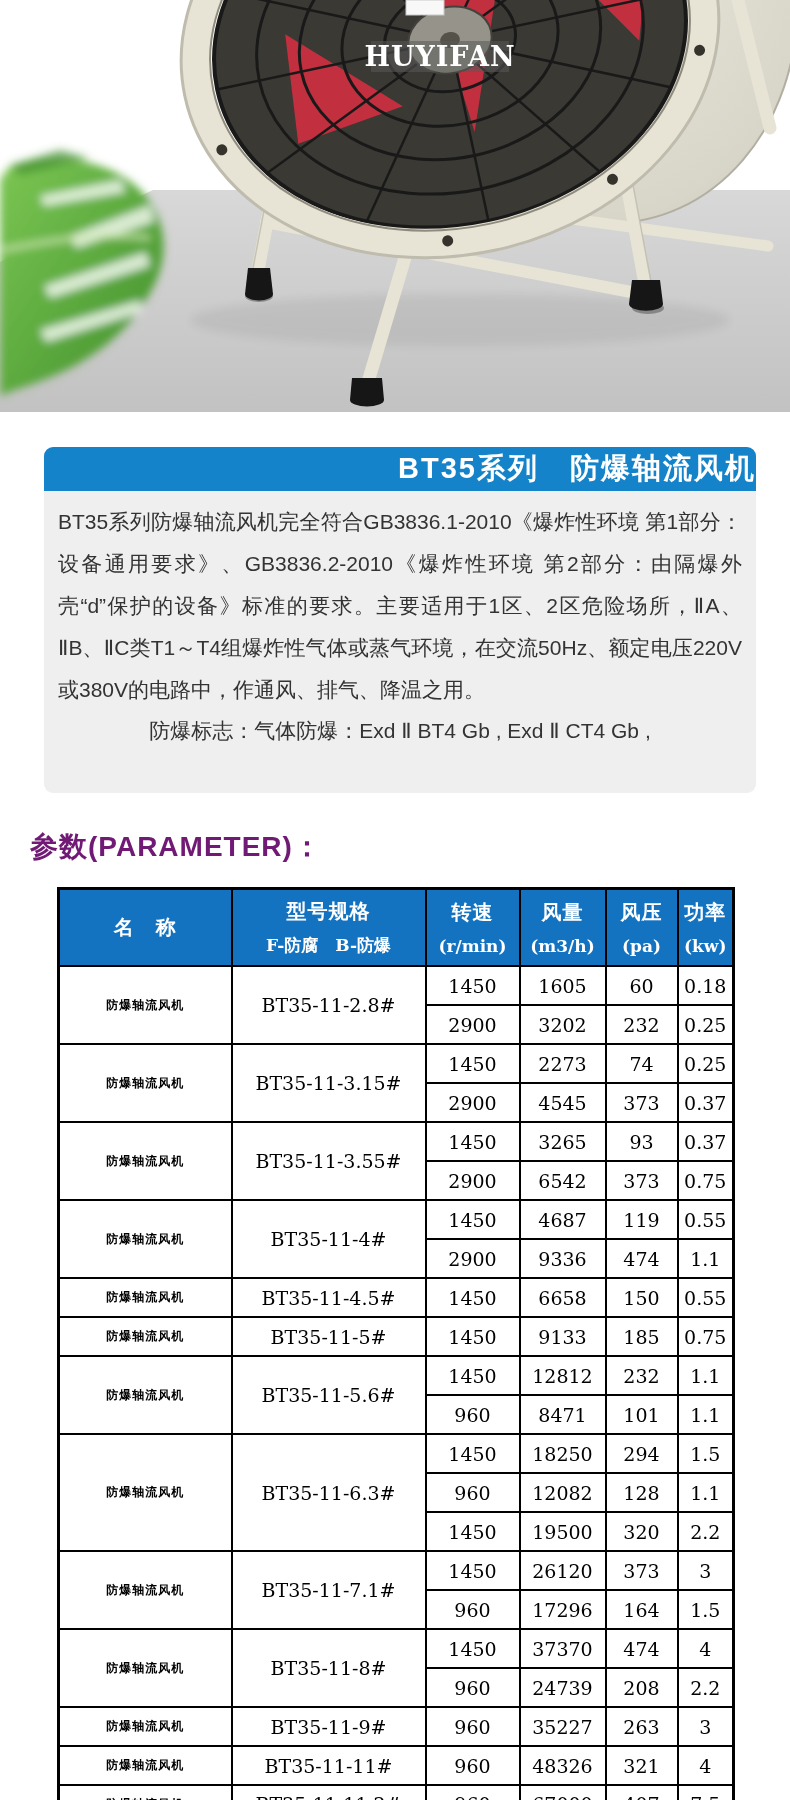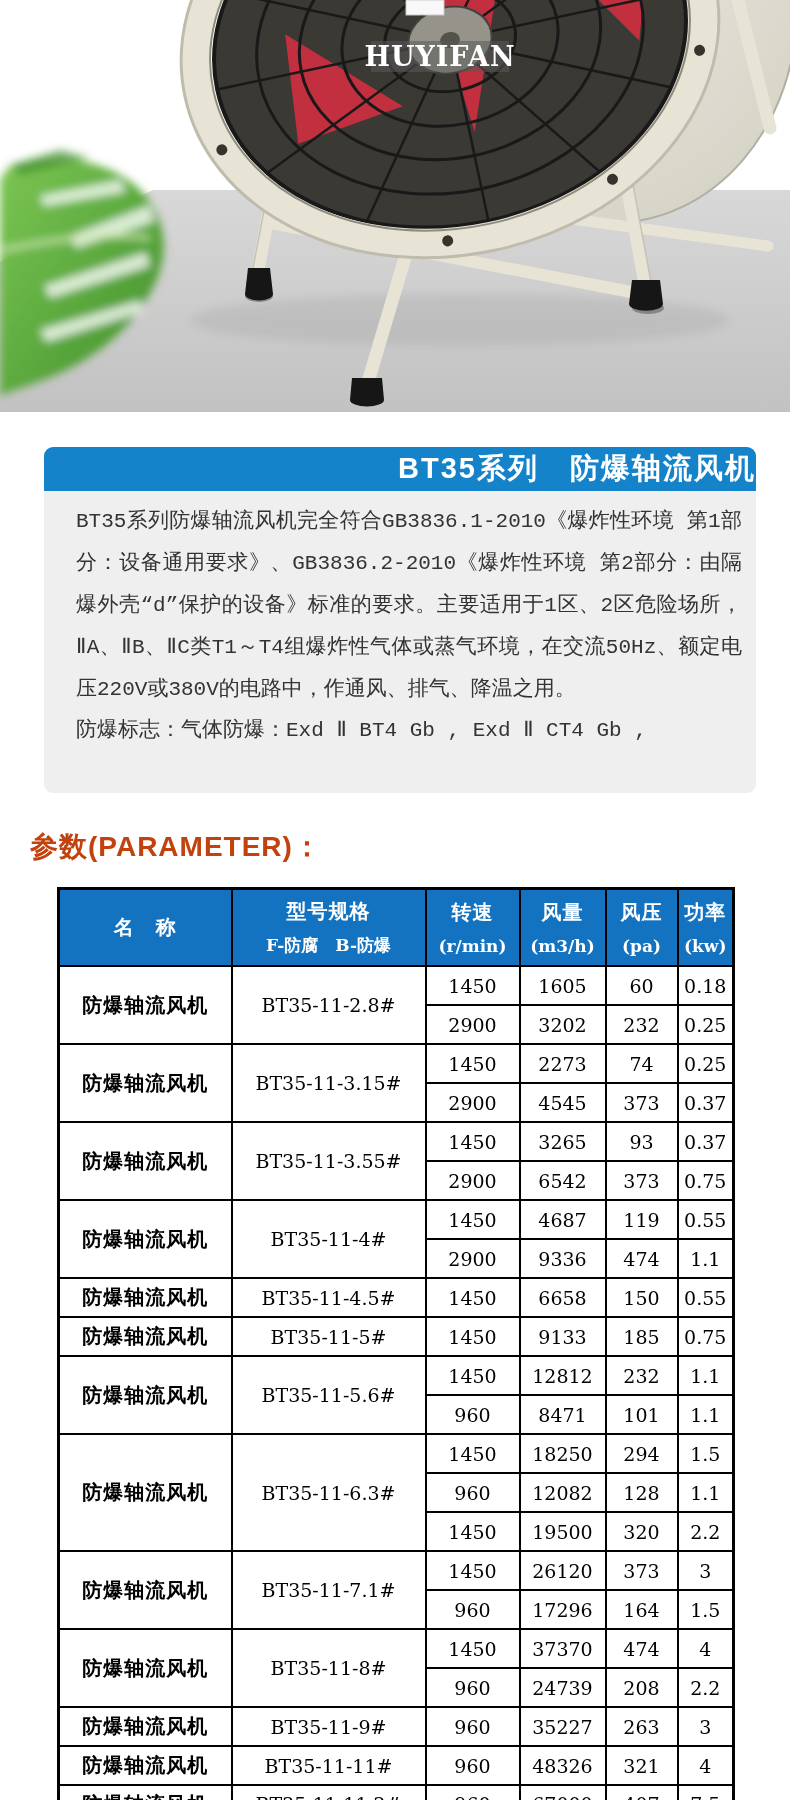--- a/index.html
+++ b/index.html
@@ -13,47 +13,47 @@
   .banner{
     position:absolute;left:44px;top:447px;width:712px;height:44px;
     background:#1583c9;border-radius:9px 9px 0 0;
     display:flex;align-items:center;justify-content:flex-end;
     color:#ffffff;font-size:29px;font-weight:bold;letter-spacing:2px;
   }
   
   .desc-panel{
     position:absolute;left:44px;top:491px;width:712px;height:302px;
     background:#efefef;border-radius:0 0 9px 9px;box-sizing:border-box;
-    padding:10px 14px 0 32px;color:#333333;font-family:Liberation Mono, monospace;
+    padding:10px 14px 0 14px;color:#333333;
   }
   .desc-paragraph{font-size:21px;line-height:42px;text-align:justify;margin:0;}
-  .desc-line{font-size:21px;line-height:40px;margin:0;}
+  .desc-line{font-size:21px;line-height:40px;margin:0;text-align:center;}
   
   .param-heading{
     position:absolute;left:30px;top:828px;
-    font-size:28px;font-weight:bold;color:#c2410c;letter-spacing:1px;
+    font-size:28px;font-weight:bold;color:#701a75;letter-spacing:1px;
   }
   
   .table-wrap{position:absolute;left:57px;top:887px;width:676px;}
   table.params{
     border-collapse:collapse;table-layout:fixed;width:675px;
     border:3px solid #000;background:#fff;
   }
   table.params th,table.params td{
     border:2px solid #000;text-align:center;vertical-align:middle;
     padding:0;overflow:hidden;
   }
   table.params thead th{
     background:#1473c0;color:#ffffff;height:75px;font-weight:bold;
   }
   .th-inner{display:flex;flex-direction:column;justify-content:space-evenly;height:75px;}
   .th-l1{font-size:20px;letter-spacing:1px;}
   .th-l2{font-size:17px;font-family:"DejaVu Serif",serif;font-weight:bold;}
   table.params tbody tr{height:39px;}
-  td.cell-name{font-weight:bold;font-size:20px;letter-spacing:1px;margin-left:24px;}
+  td.cell-name{font-weight:bold;font-size:12px;letter-spacing:1px;margin-left:24px;}
   td.cell-model{font-family:"DejaVu Serif",serif;font-size:19px;}
   td.cell-num{font-family:"DejaVu Serif",serif;font-size:19px;}
 </style>
 </head>
 <body>
 
 <div class="photo">
   <svg width="790" height="412" viewBox="0 0 790 412">
     <defs>
       <linearGradient id="floorGrad" x1="0" y1="0" x2="0" y2="1">

